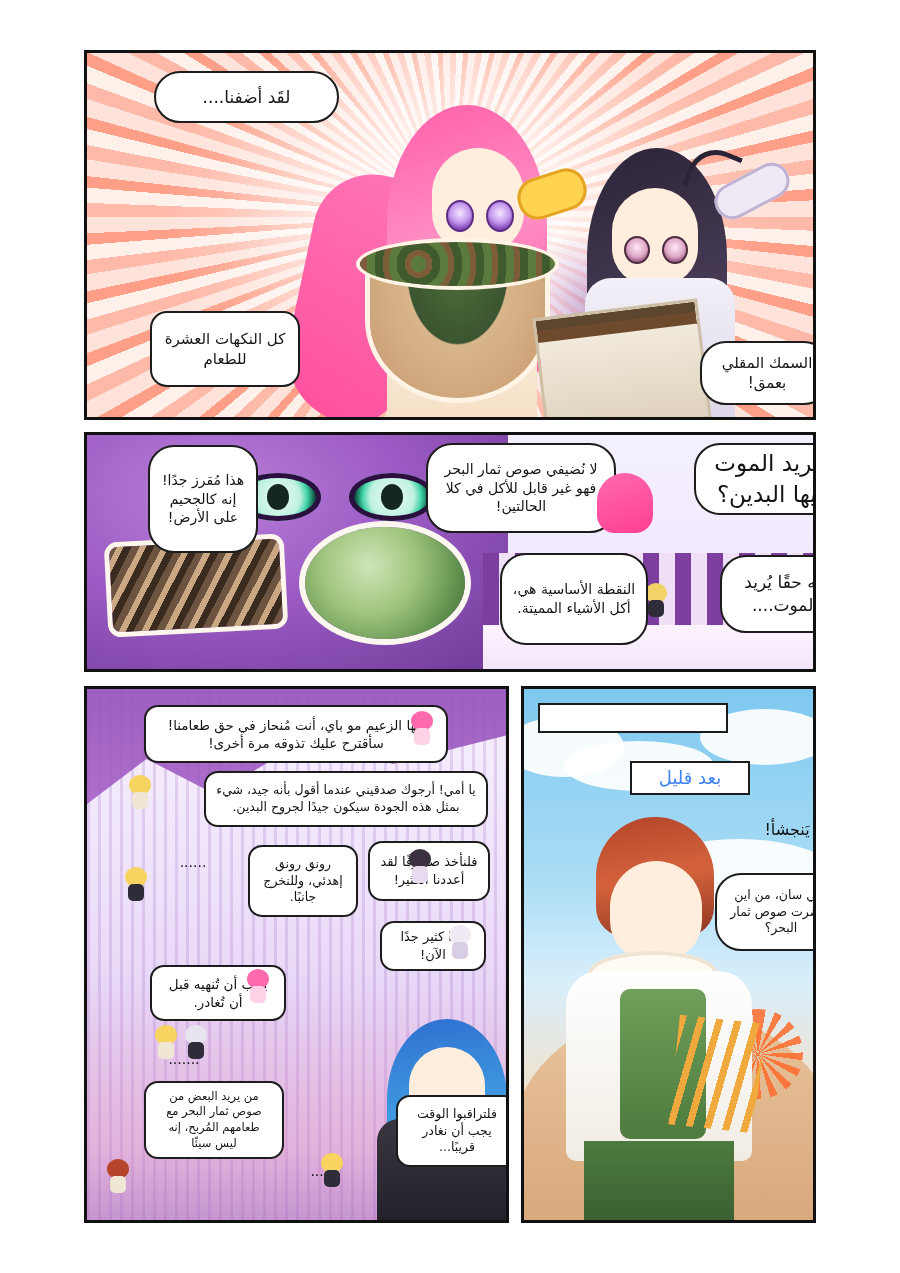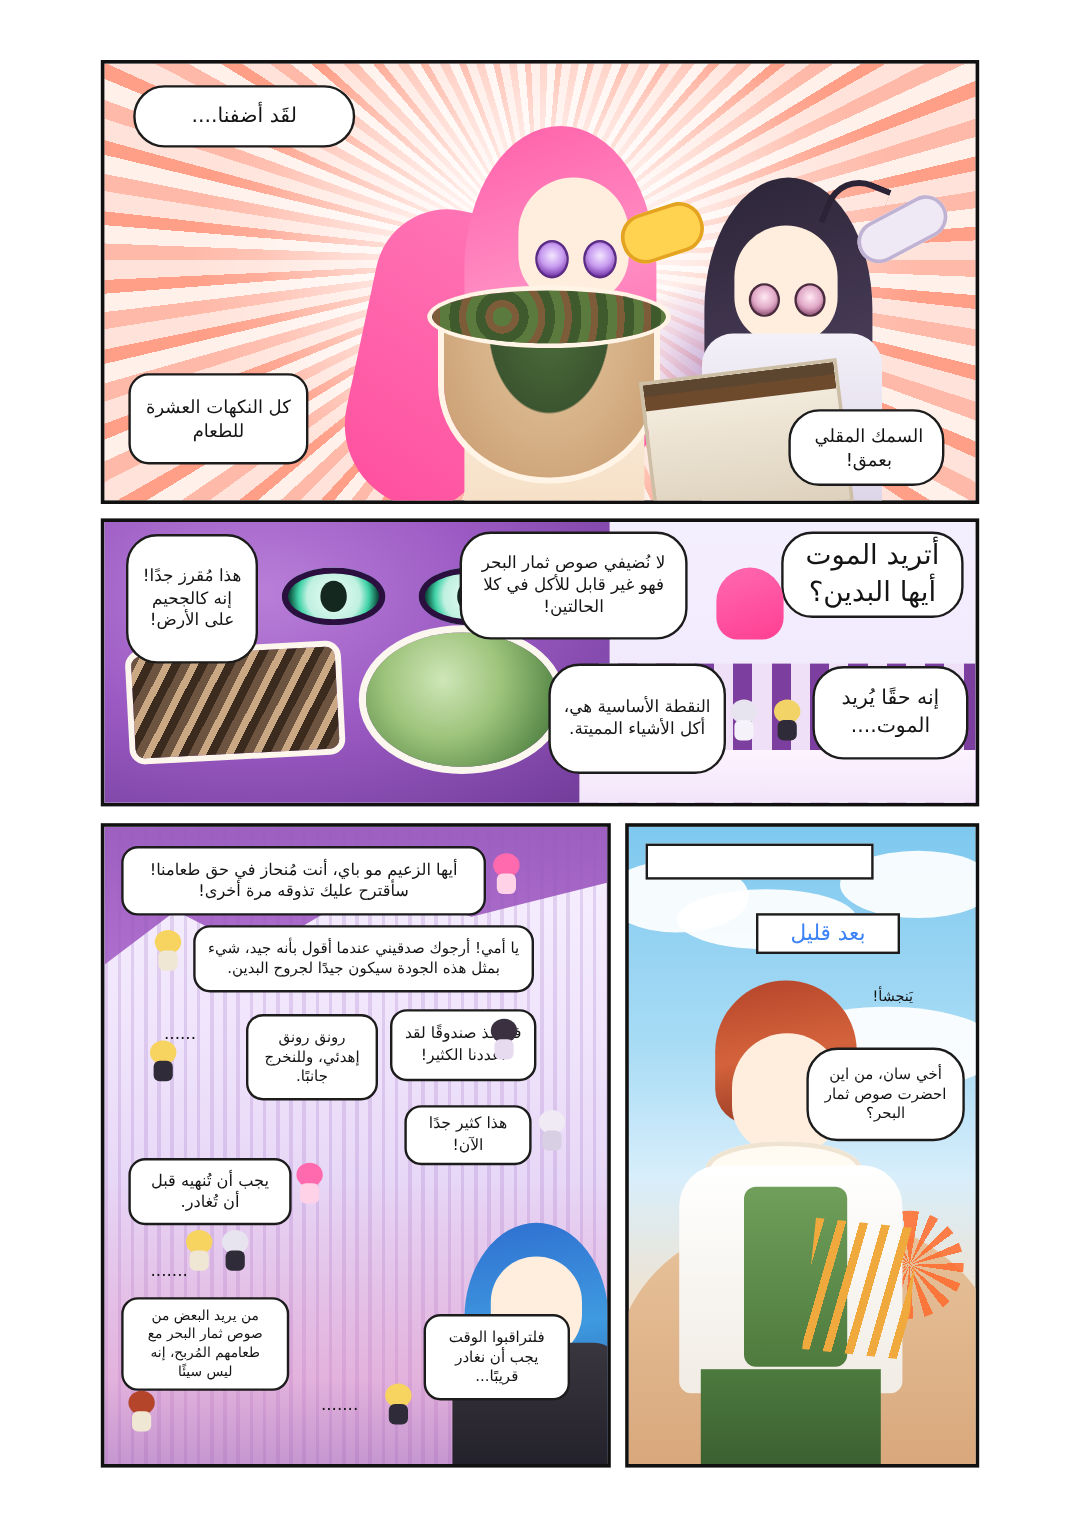--- a/index.html
+++ b/index.html
@@ -276,20 +276,21 @@
     box-sizing: border-box;
     display: flex;
     align-items: center;
     justify-content: center;
     text-align: center;
     direction: rtl;
     color: #141414;
     line-height: 1.35;
     padding: 6px 10px;
     font-family: "DejaVu Sans", sans-serif;
+    margin-left: 43px;
   }
   .bubble.sq { border-radius: 6px; }
   .bubble.oval { border-radius: 50% / 46%; }
   .caption-box {
     position: absolute;
     background: #ffffff;
     border: 2.5px solid #1c1c1c;
     box-sizing: border-box;
     display: flex; align-items: center; justify-content: center;
     text-align: center; direction: rtl; color: #3b82f6;
@@ -470,19 +471,19 @@
     <div class="p4-collar"></div>
     <div class="p4-body"></div>
     <div class="p4-apron"></div>
     <div class="p4-stripes"></div>
     <div class="p4-pants"></div>
 
     <div class="caption-box" id="p4-b0" style="left:14px; top:14px; width:190px; height:30px; font-size:14px;"></div>
 
     <div class="caption-box" id="p4-b1" style="left:106px; top:72px; width:120px; height:34px; font-size:18px;">بعد قليل</div>
 
-    <div class="bubble oval no-border" id="p4-b2" style="left:170px; top:124px; width:100px; height:34px; font-size:12px; border:none; background:transparent;">يَنجشأ!</div>
+    <div class="bubble oval no-border" id="p4-b2" style="left:170px; top:124px; width:100px; height:34px; font-size:16px; border:none; background:transparent;">يَنجشأ!</div>
 
     <div class="bubble" id="p4-b3" style="left:148px; top:184px; width:132px; height:78px; font-size:12.5px;">أخي سان، من اين احضرت صوص ثمار البحر؟</div>
 
   </div>
 
 </div>
 
 </body></html>

